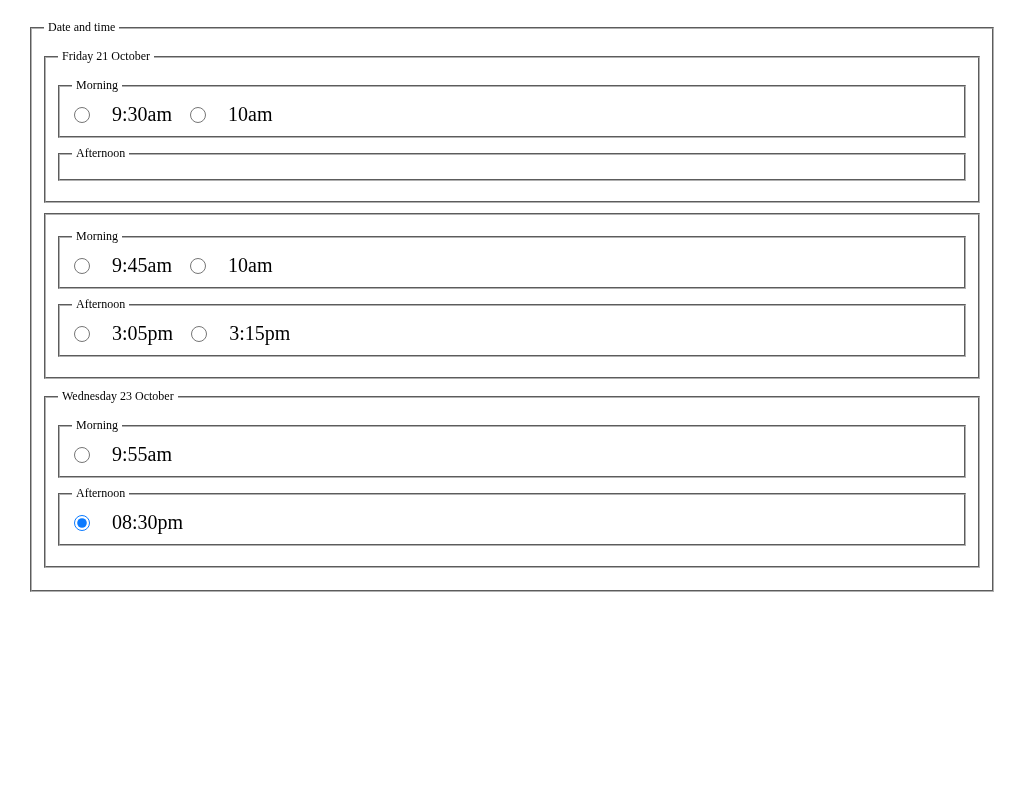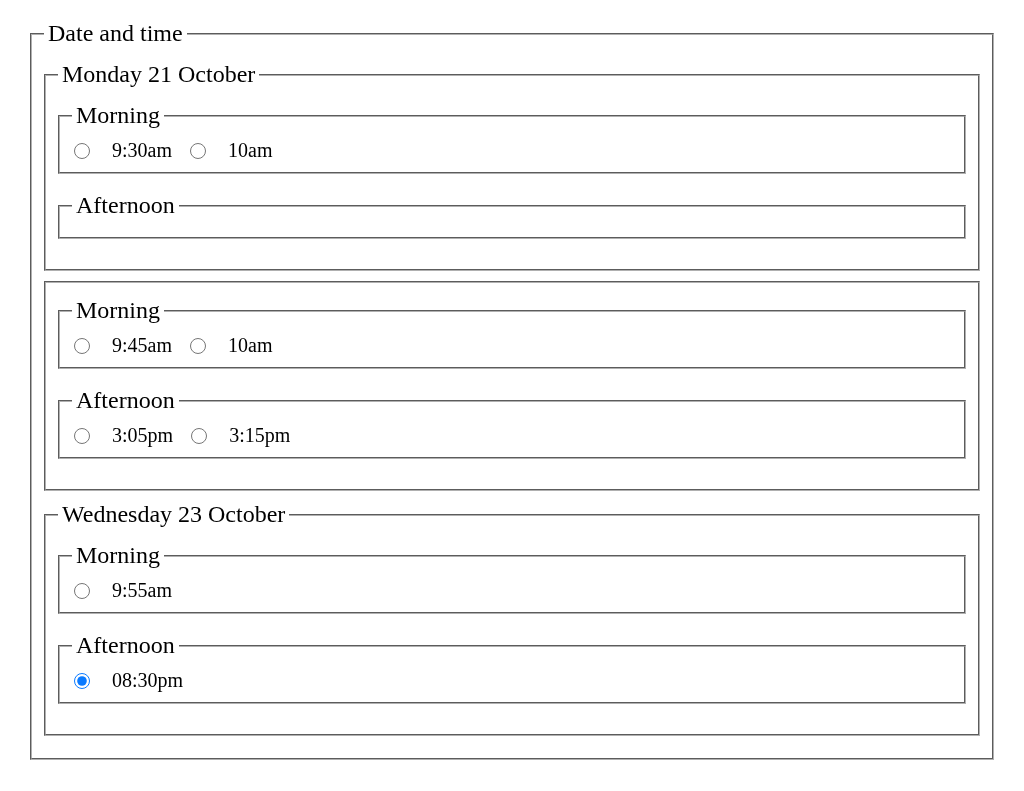--- a/index.html
+++ b/index.html
@@ -19,26 +19,26 @@
     fieldset.outer {
       margin: 0;
       padding: 8px 12px 12px 12px;
     }
     fieldset.day {
       margin-top: 6px;
       margin-bottom: 10px;
     }
     fieldset.period {
       margin-top: 6px;
-      margin-bottom: 18px;
+      margin-bottom: 8px;
       padding: 8px 12px 10px 12px;
     }
     legend {
       padding: 0 4px;
-      font-size: 24px;
+      font-size: 12px;
     }
     .slots {
       display: flex;
       flex-wrap: wrap;
       gap: 4px 18px;
       padding: 2px 0 0 2px;
     }
     label.slot {
       display: inline-flex;
       align-items: center;
@@ -53,21 +53,21 @@
       accent-color: #0a7aff;
     }
   </style>
 </head>
 <body>
 
 <fieldset class="outer">
   <legend>Date and time</legend>
 
   <fieldset class="day">
-    <legend>Monday 21 October</legend>
+    <legend>Friday 21 October</legend>
 
     <fieldset class="period">
       <legend>Morning</legend>
       <div class="slots">
         <label class="slot">
           <input type="radio" name="slot" value="9:30am" style="">
           <span>9:30am</span>
         </label>
         <label class="slot">
           <input type="radio" name="slot" value="10am" style="">

